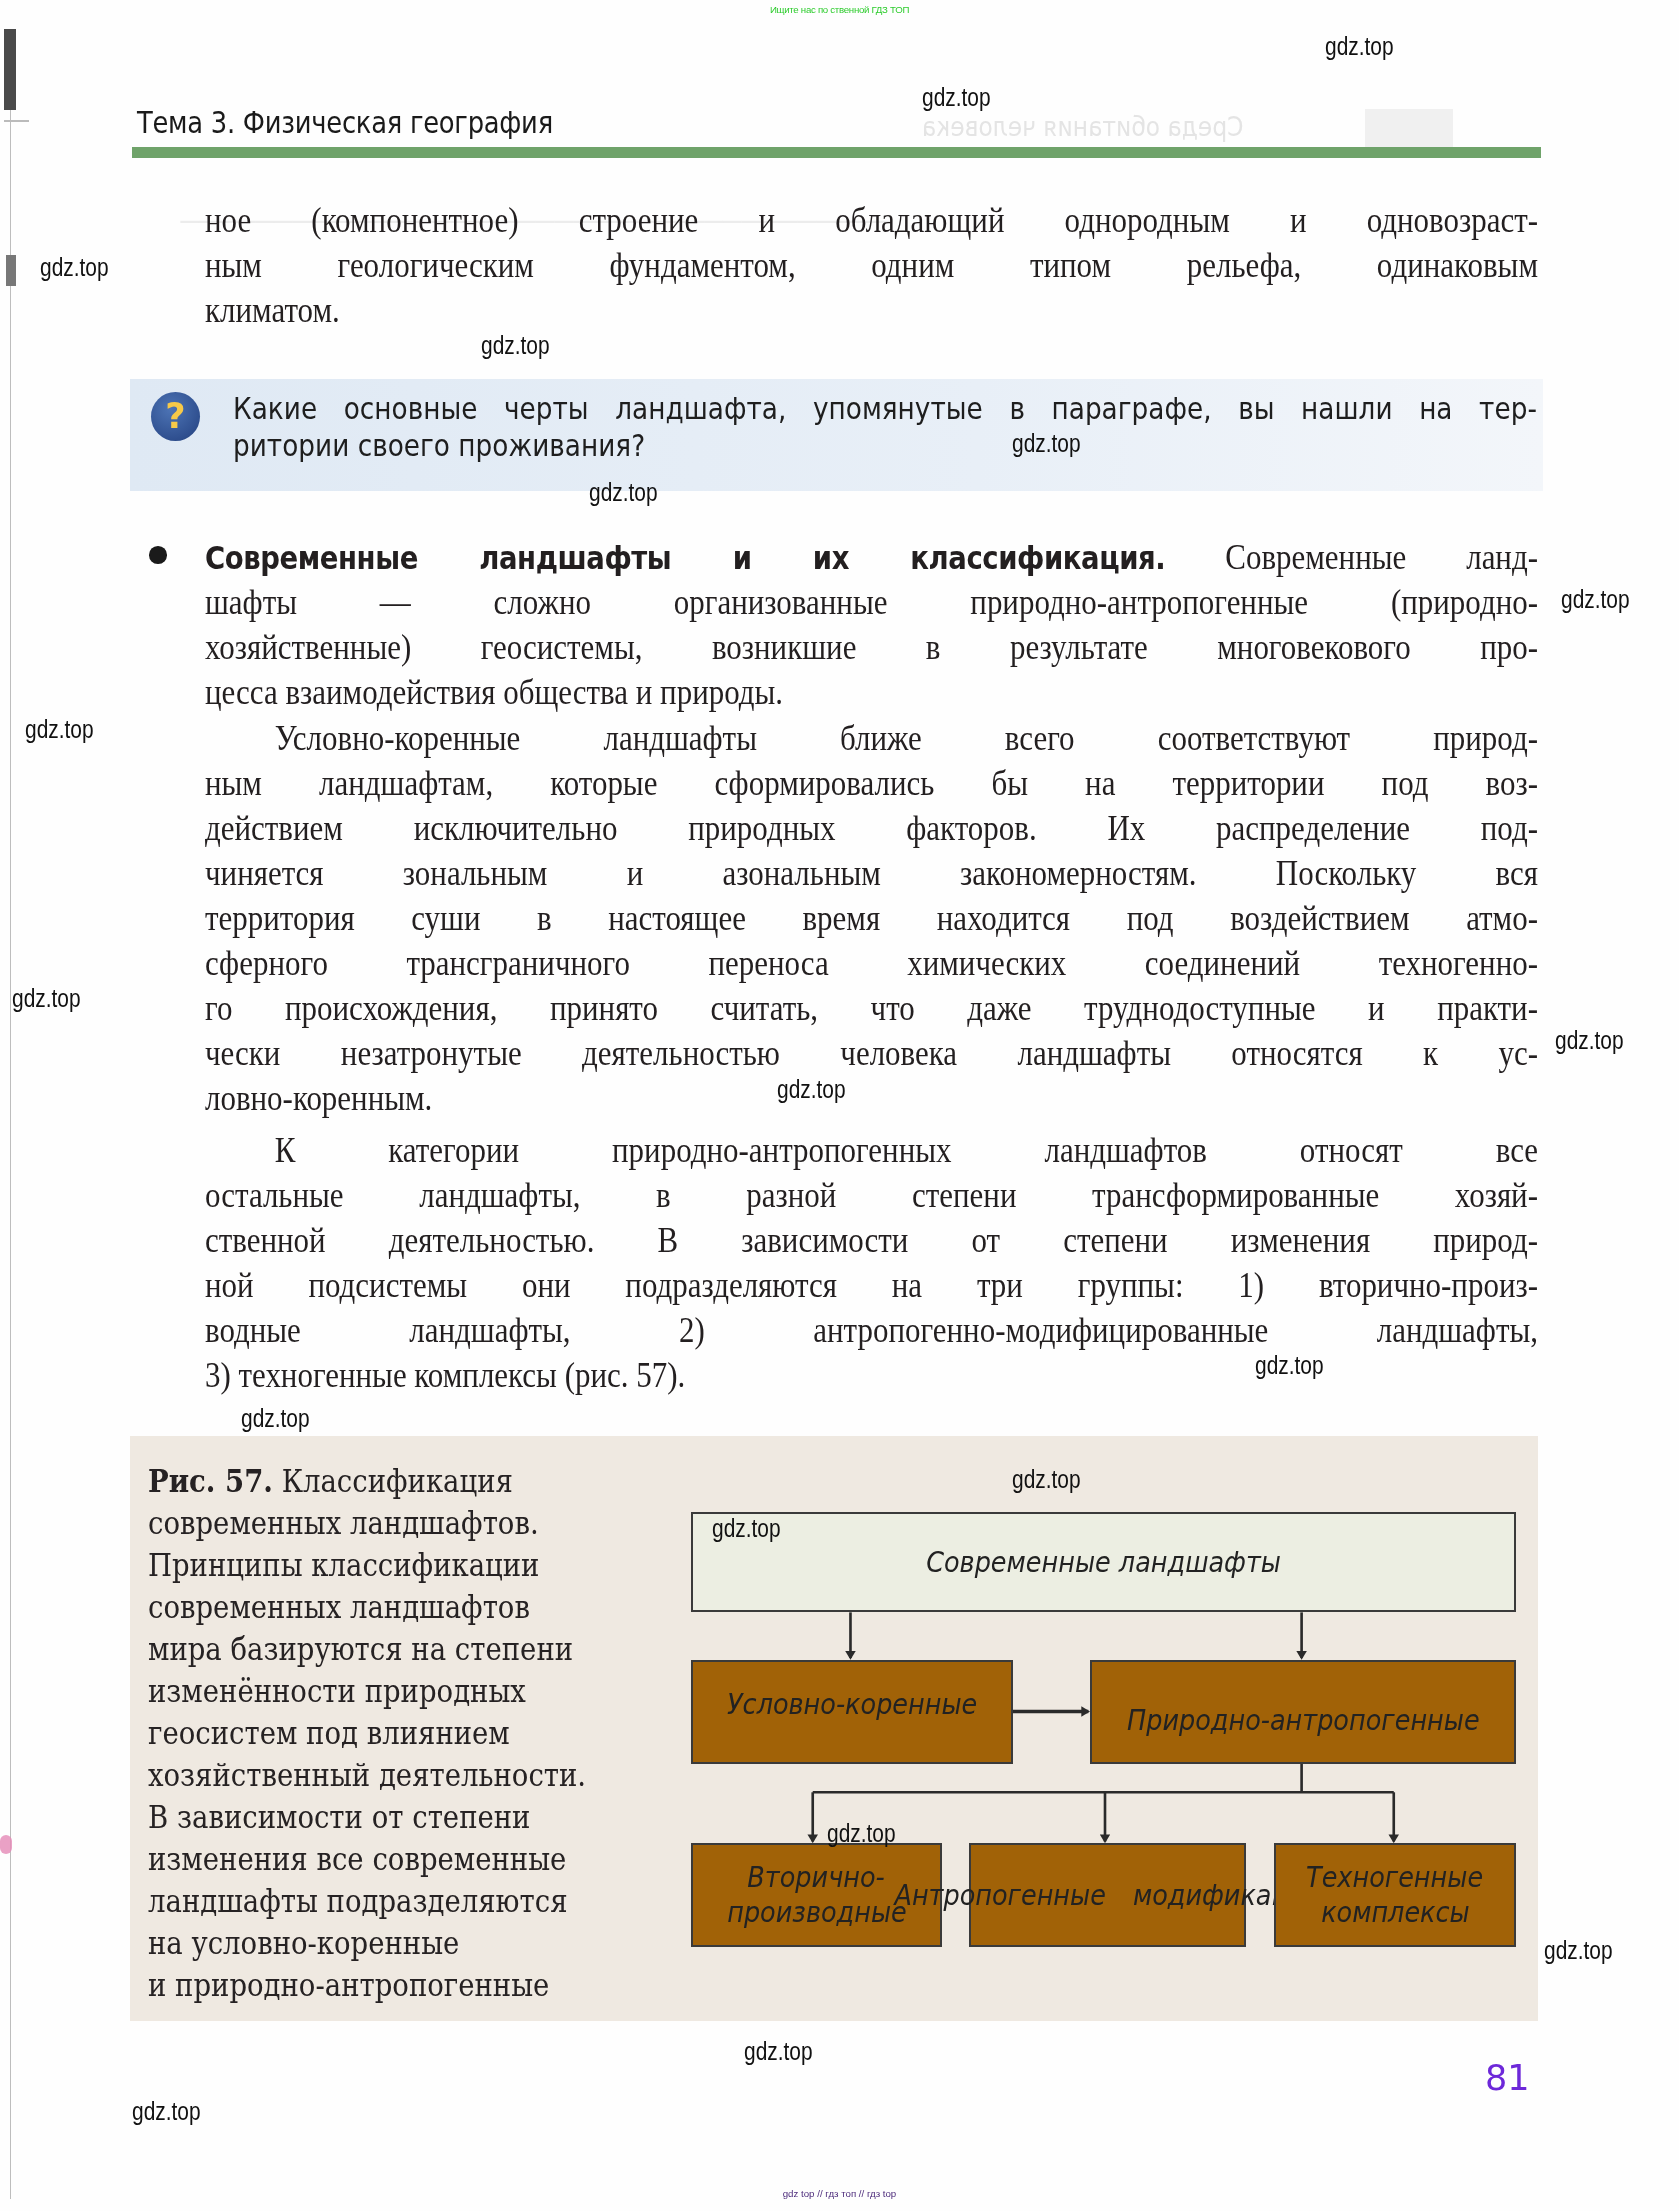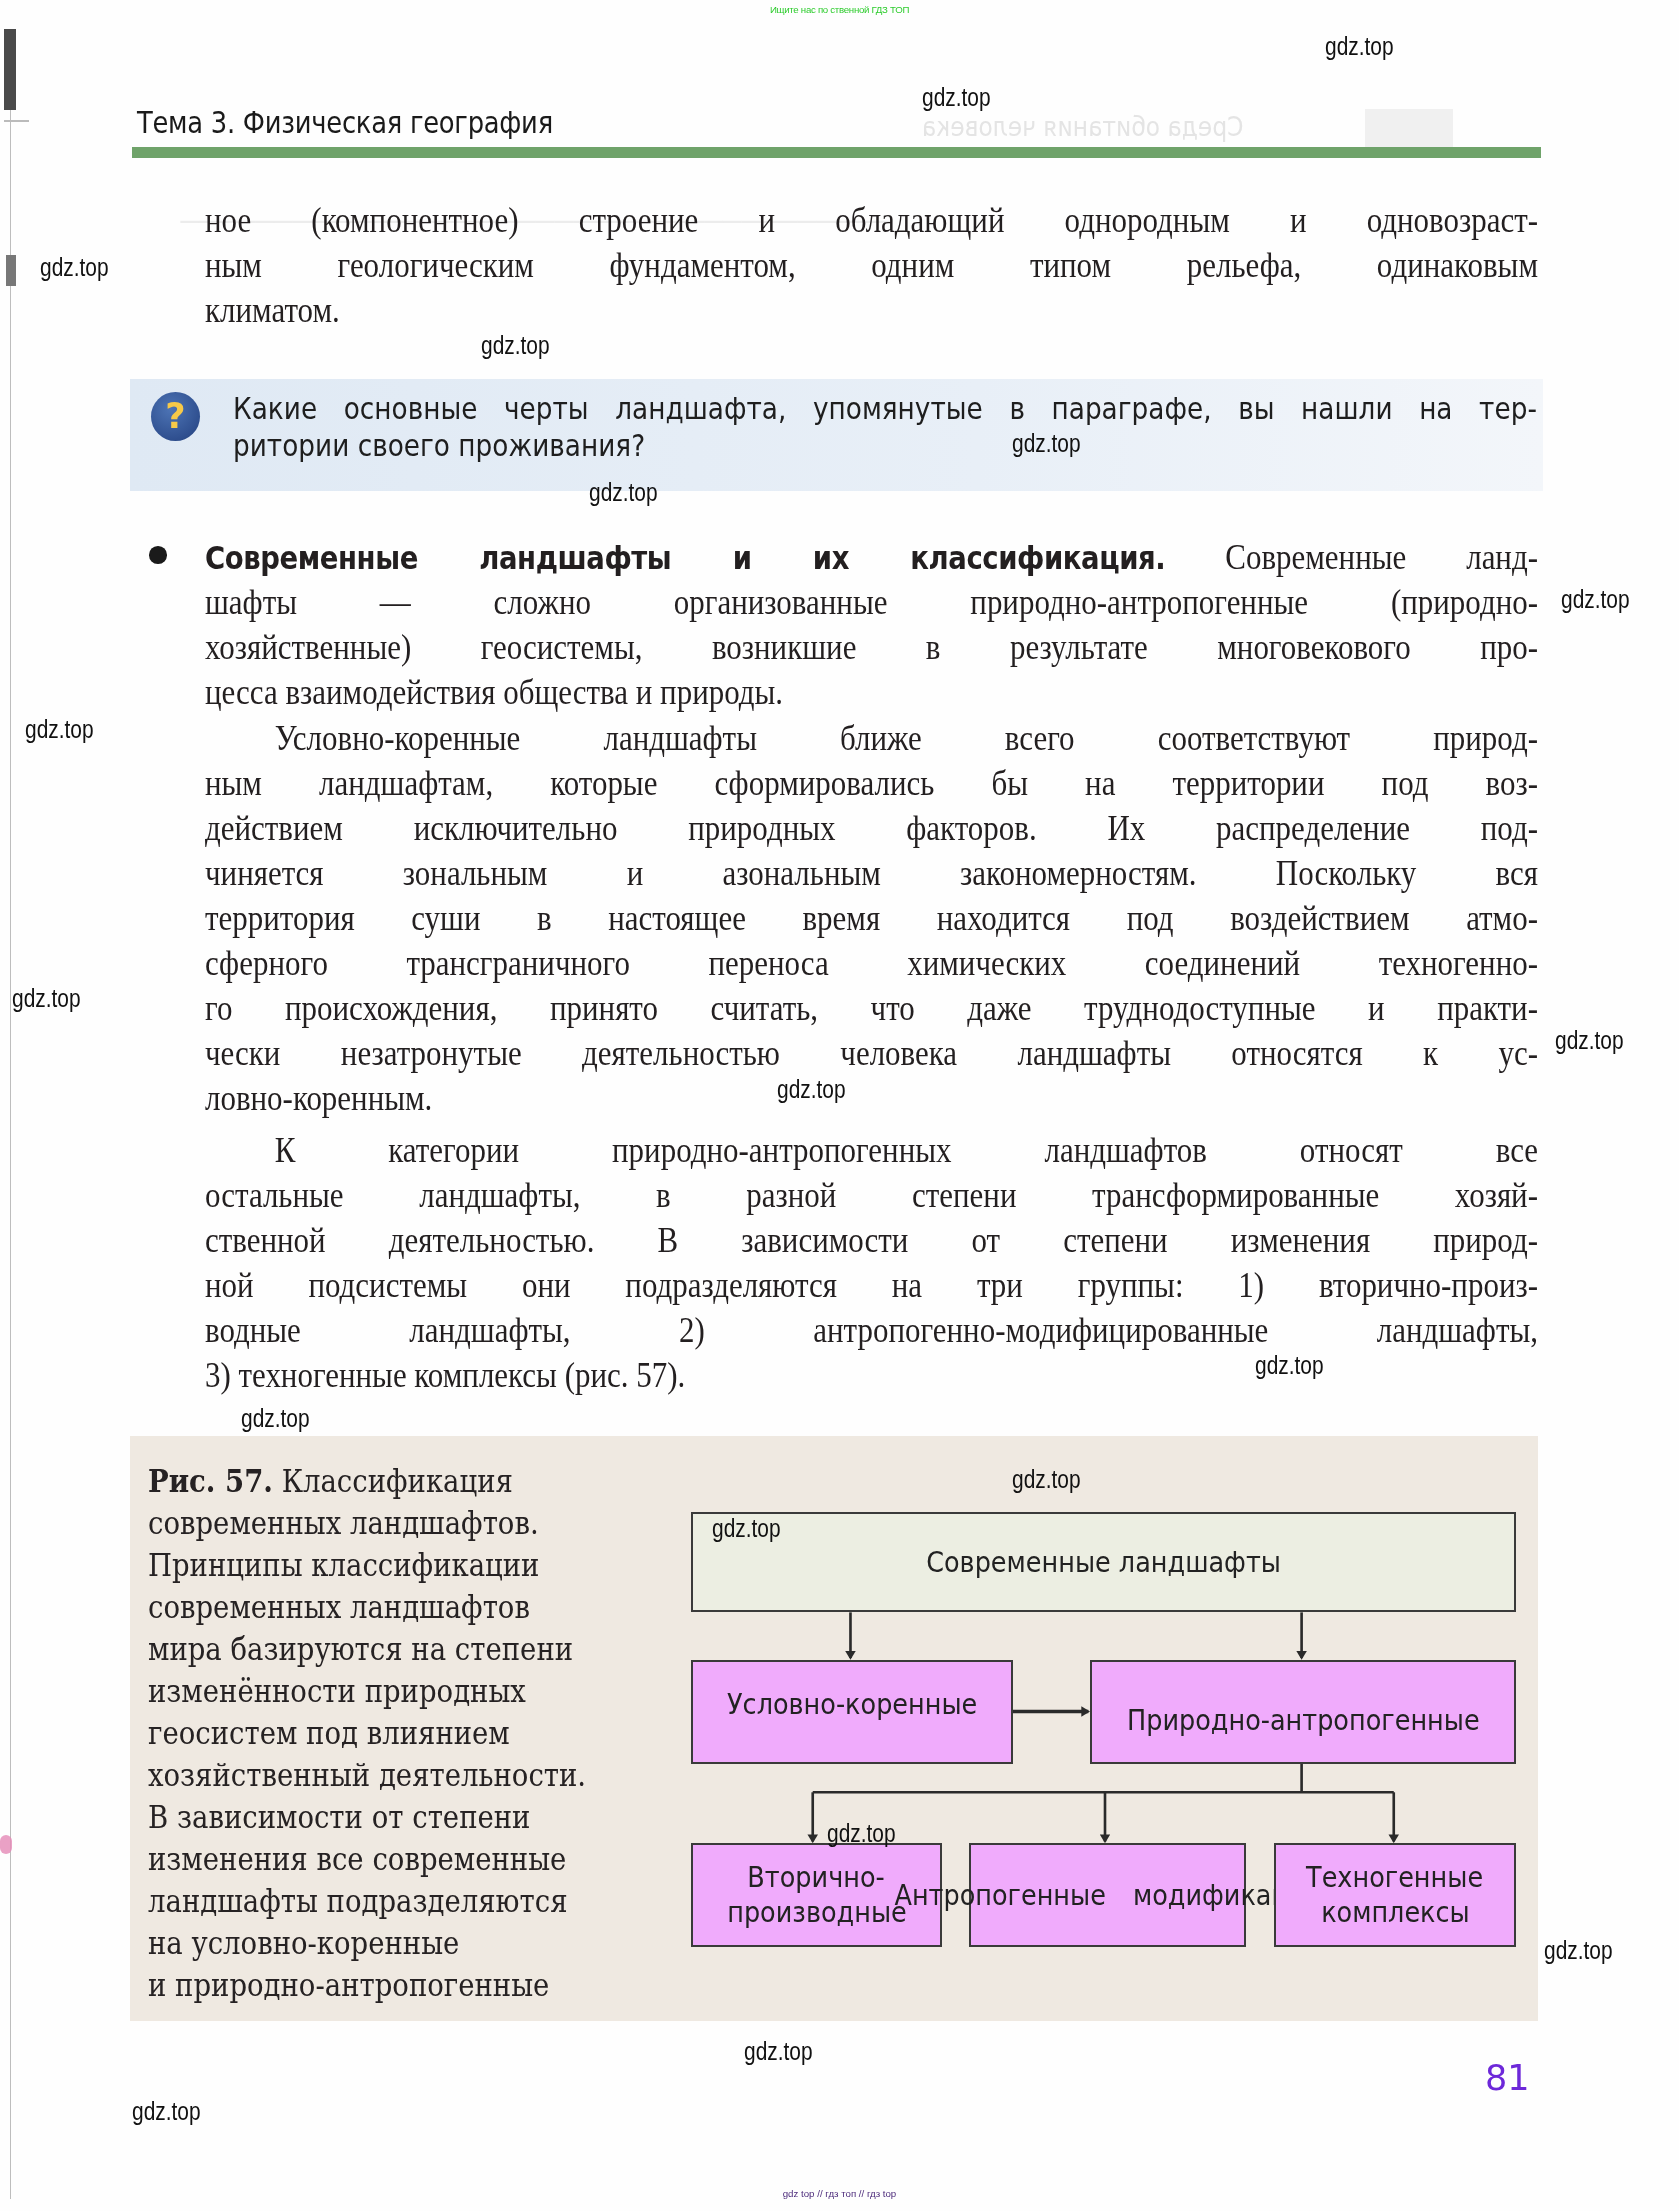--- a/index.html
+++ b/index.html
@@ -68,25 +68,25 @@
   .caption {
     left: 148px; top: 1460px; font-size: 32px; line-height: 42px; color: #262223;
     font-family: "DejaVu Serif", serif; transform: scaleX(0.86); transform-origin: left top;
   }
   .caption .line { display:block; white-space: nowrap; }
   .caption b { font-weight: 700; }
 
   .dbox {
     position: absolute; border: 2.2px solid #3a3a3a; box-sizing: border-box;
     display: flex; align-items: center; justify-content: center; text-align: center;
-    font-family: "DejaVu Sans", sans-serif; font-size: 29px; line-height: 35px; color: #222;
+    font-family: "DejaVu Sans", sans-serif; font-size: 29px; line-height: 35px; color: #222; font-style: italic;
   }
   .dbox span { display:inline-block; transform: scaleX(0.88); }
   .dbox.top { background: #eceee2; }
-  .dbox.mid, .dbox.bot { background: #f0abfc; }
+  .dbox.mid, .dbox.bot { background: #a16207; }
   svg.connectors { position: absolute; left: 0; top: 0; }
 
   .page-number { left: 1485px; top: 2058px; font-family: "DejaVu Sans", sans-serif; font-size: 35px; color: #6d28d9; }
   .footer-note {
     left: 0; width: 1679px; top: 2188px; text-align: center;
     font-family: Liberation Sans, sans-serif; font-size: 9.7px; color: #4b2a7a;
   }
   .wm {
     position: absolute; font-family: "Liberation Sans", sans-serif; font-size: 25.5px;
     color: #111; transform: scaleX(0.82); transform-origin: left top; white-space: nowrap;

